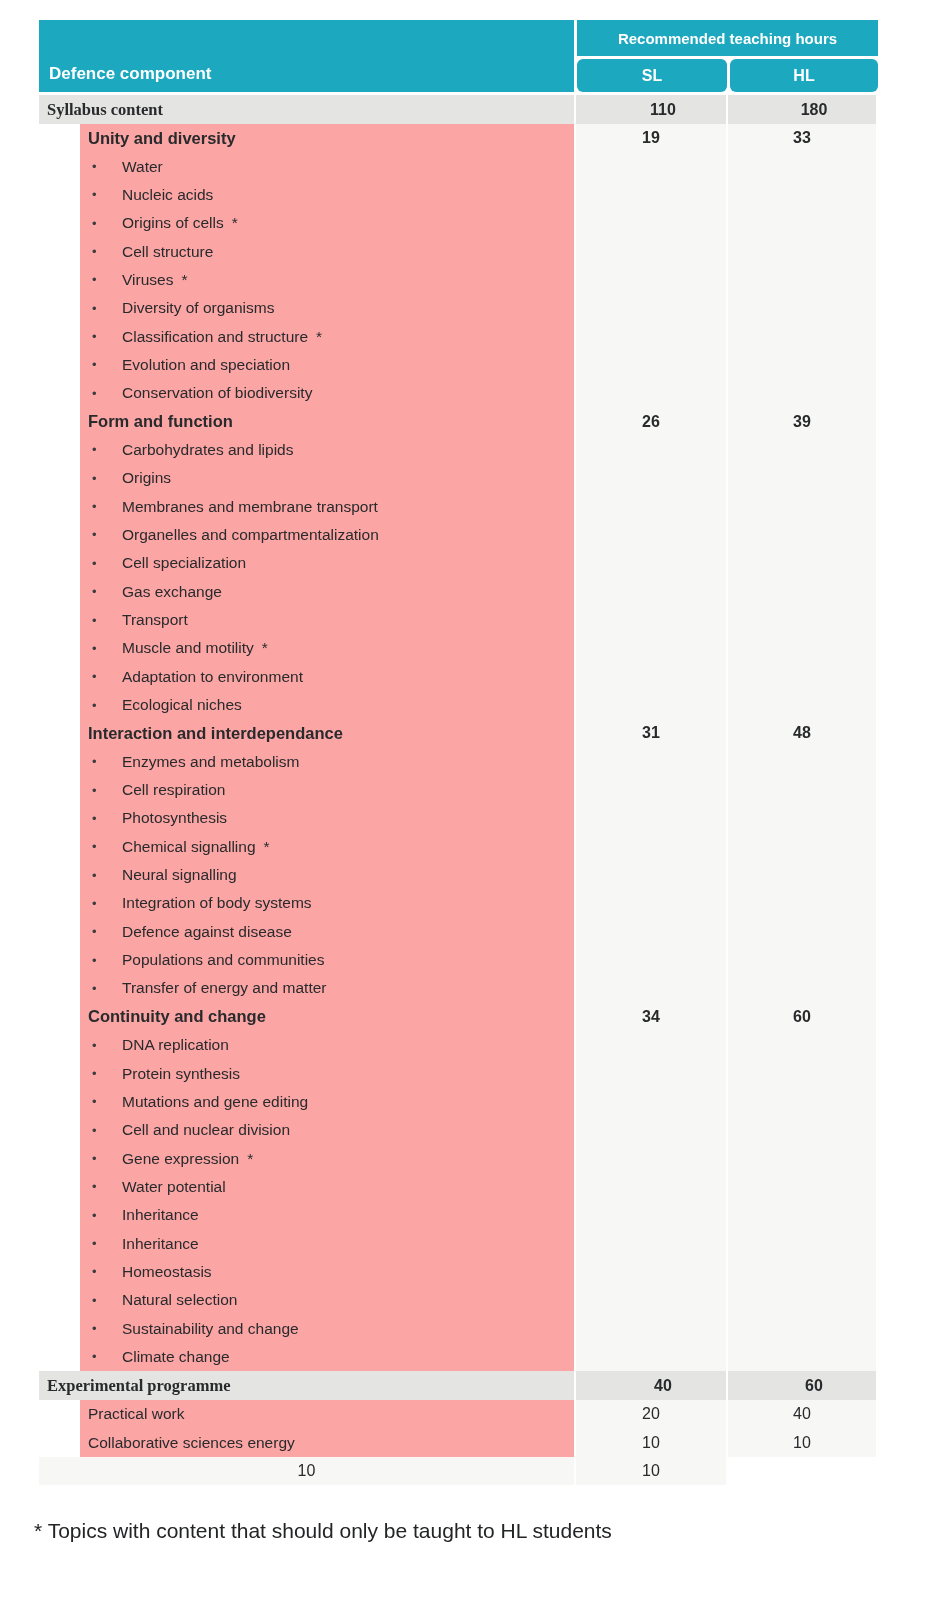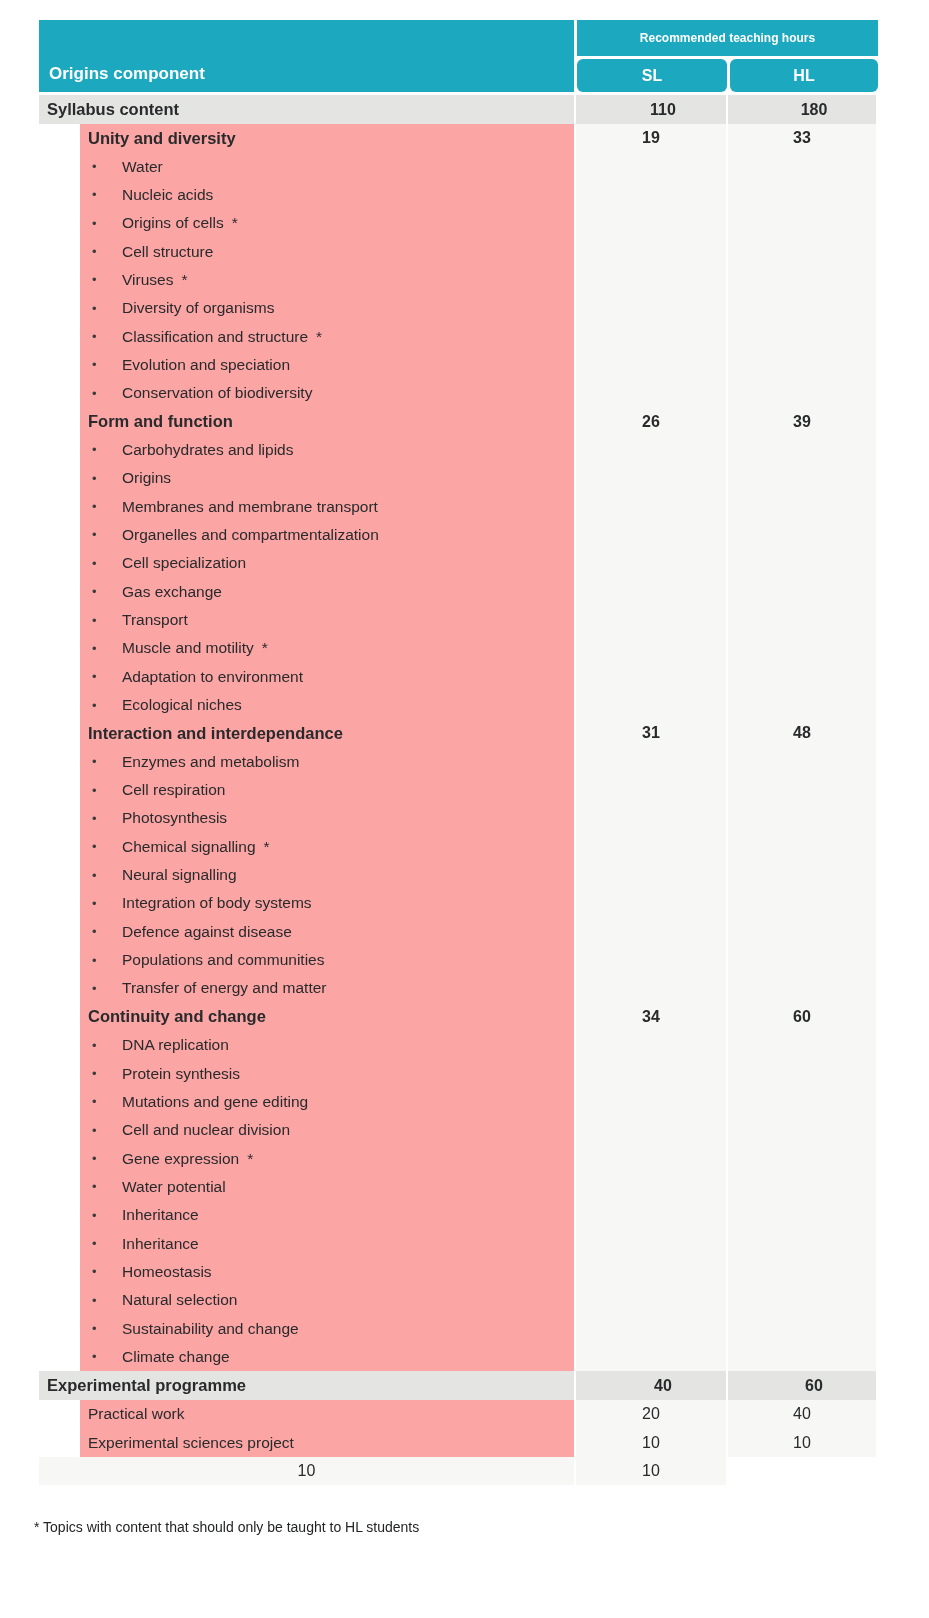--- a/index.html
+++ b/index.html
@@ -33,69 +33,69 @@
     grid-row: 1 / span 2;
     align-items: flex-end;
     padding: 0 0 8px 10px;
     font-weight: bold;
     font-size: 17px;
   }
   .h-group {
     grid-column: 2 / span 2;
     justify-content: center;
     font-weight: bold;
-    font-size: 12px;
+    font-size: 15px;
   }
   .h-level { justify-content: center; font-weight: bold; font-size: 16px; border-radius: 6px; }
 
   
   .block {
     display: grid;
     grid-template-columns: 535px 150px 148px;
     column-gap: 2px;
     background: #ffffff;
   }
   .cell { display: flex; align-items: center; }
   .line { height: 28.35px; }
   .c-left  { background: #fca5a5; margin-left: 41px; }
   .c-hours { background: #f7f7f5; }
   .c-band  { background: #e4e4e3; height: 29px; padding-left: 24px; }
 
-  .lbl-bold { font-weight: bold; font-size: 16.5px; padding-left: 8px; }
+  .lbl-bold { font-weight: bold; font-size: 16.5px; padding-left: 8px; font-family: Liberation Serif, serif; }
   .title    { font-weight: bold; font-size: 16.5px; padding-left: 8px; }
   .plain-label { font-size: 15.5px; padding-left: 8px; }
   .num  { justify-content: center; font-size: 16px; }
   .bold { font-weight: bold; }
 
   .bullet { font-size: 15.5px; padding-left: 12px; }
   .bullet .dot {
     display: inline-block;
     width: 30px;
     font-size: 13px;
     color: #3a3c3e;
   }
   .bullet .star { margin-left: 8px; }
 
   
   .footnote {
     position: absolute;
     left: 34px;
     top: 1519px;
-    font-size: 14px;
+    font-size: 21px;
     color: #232425;
   }
 </style>
 </head>
 <body>
 
 <div class="page">
   <div class="tbl">
 
     <div class="header-grid">
-      <div class="hcell h-component">Origins component</div>
+      <div class="hcell h-component">Defence component</div>
       <div class="hcell h-group">Recommended teaching hours</div>
       <div class="hcell h-level">SL</div>
       <div class="hcell h-level">HL</div>
     </div>
 
     <div id="table-body">
         <div class="block">
           <div class="cell c-band lbl-bold">Syllabus content</div>
           <div class="cell c-band num bold">110</div>
           <div class="cell c-band num bold">180</div>
@@ -366,21 +366,21 @@
         </div>
 <div class="block">
           <div class="cell c-band lbl-bold">Experimental programme</div>
           <div class="cell c-band num bold">40</div>
           <div class="cell c-band num bold">60</div>
         </div>
 <div class="block">
           <div class="cell c-left line plain-label">Practical work</div>
           <div class="cell c-hours line num">20</div>
           <div class="cell c-hours line num">40</div>
-          <div class="cell c-left line plain-label">Experimental sciences project</div>
+          <div class="cell c-left line plain-label">Collaborative sciences energy</div>
           <div class="cell c-hours line num">10</div>
           <div class="cell c-hours line num">10</div>
           <div class="cell c-hours line num">10</div>
           <div class="cell c-hours line num">10</div>
         </div>
 </div>
   </div>
 
   <div class="footnote">* Topics with content that should only be taught to HL students</div>
 </div>

